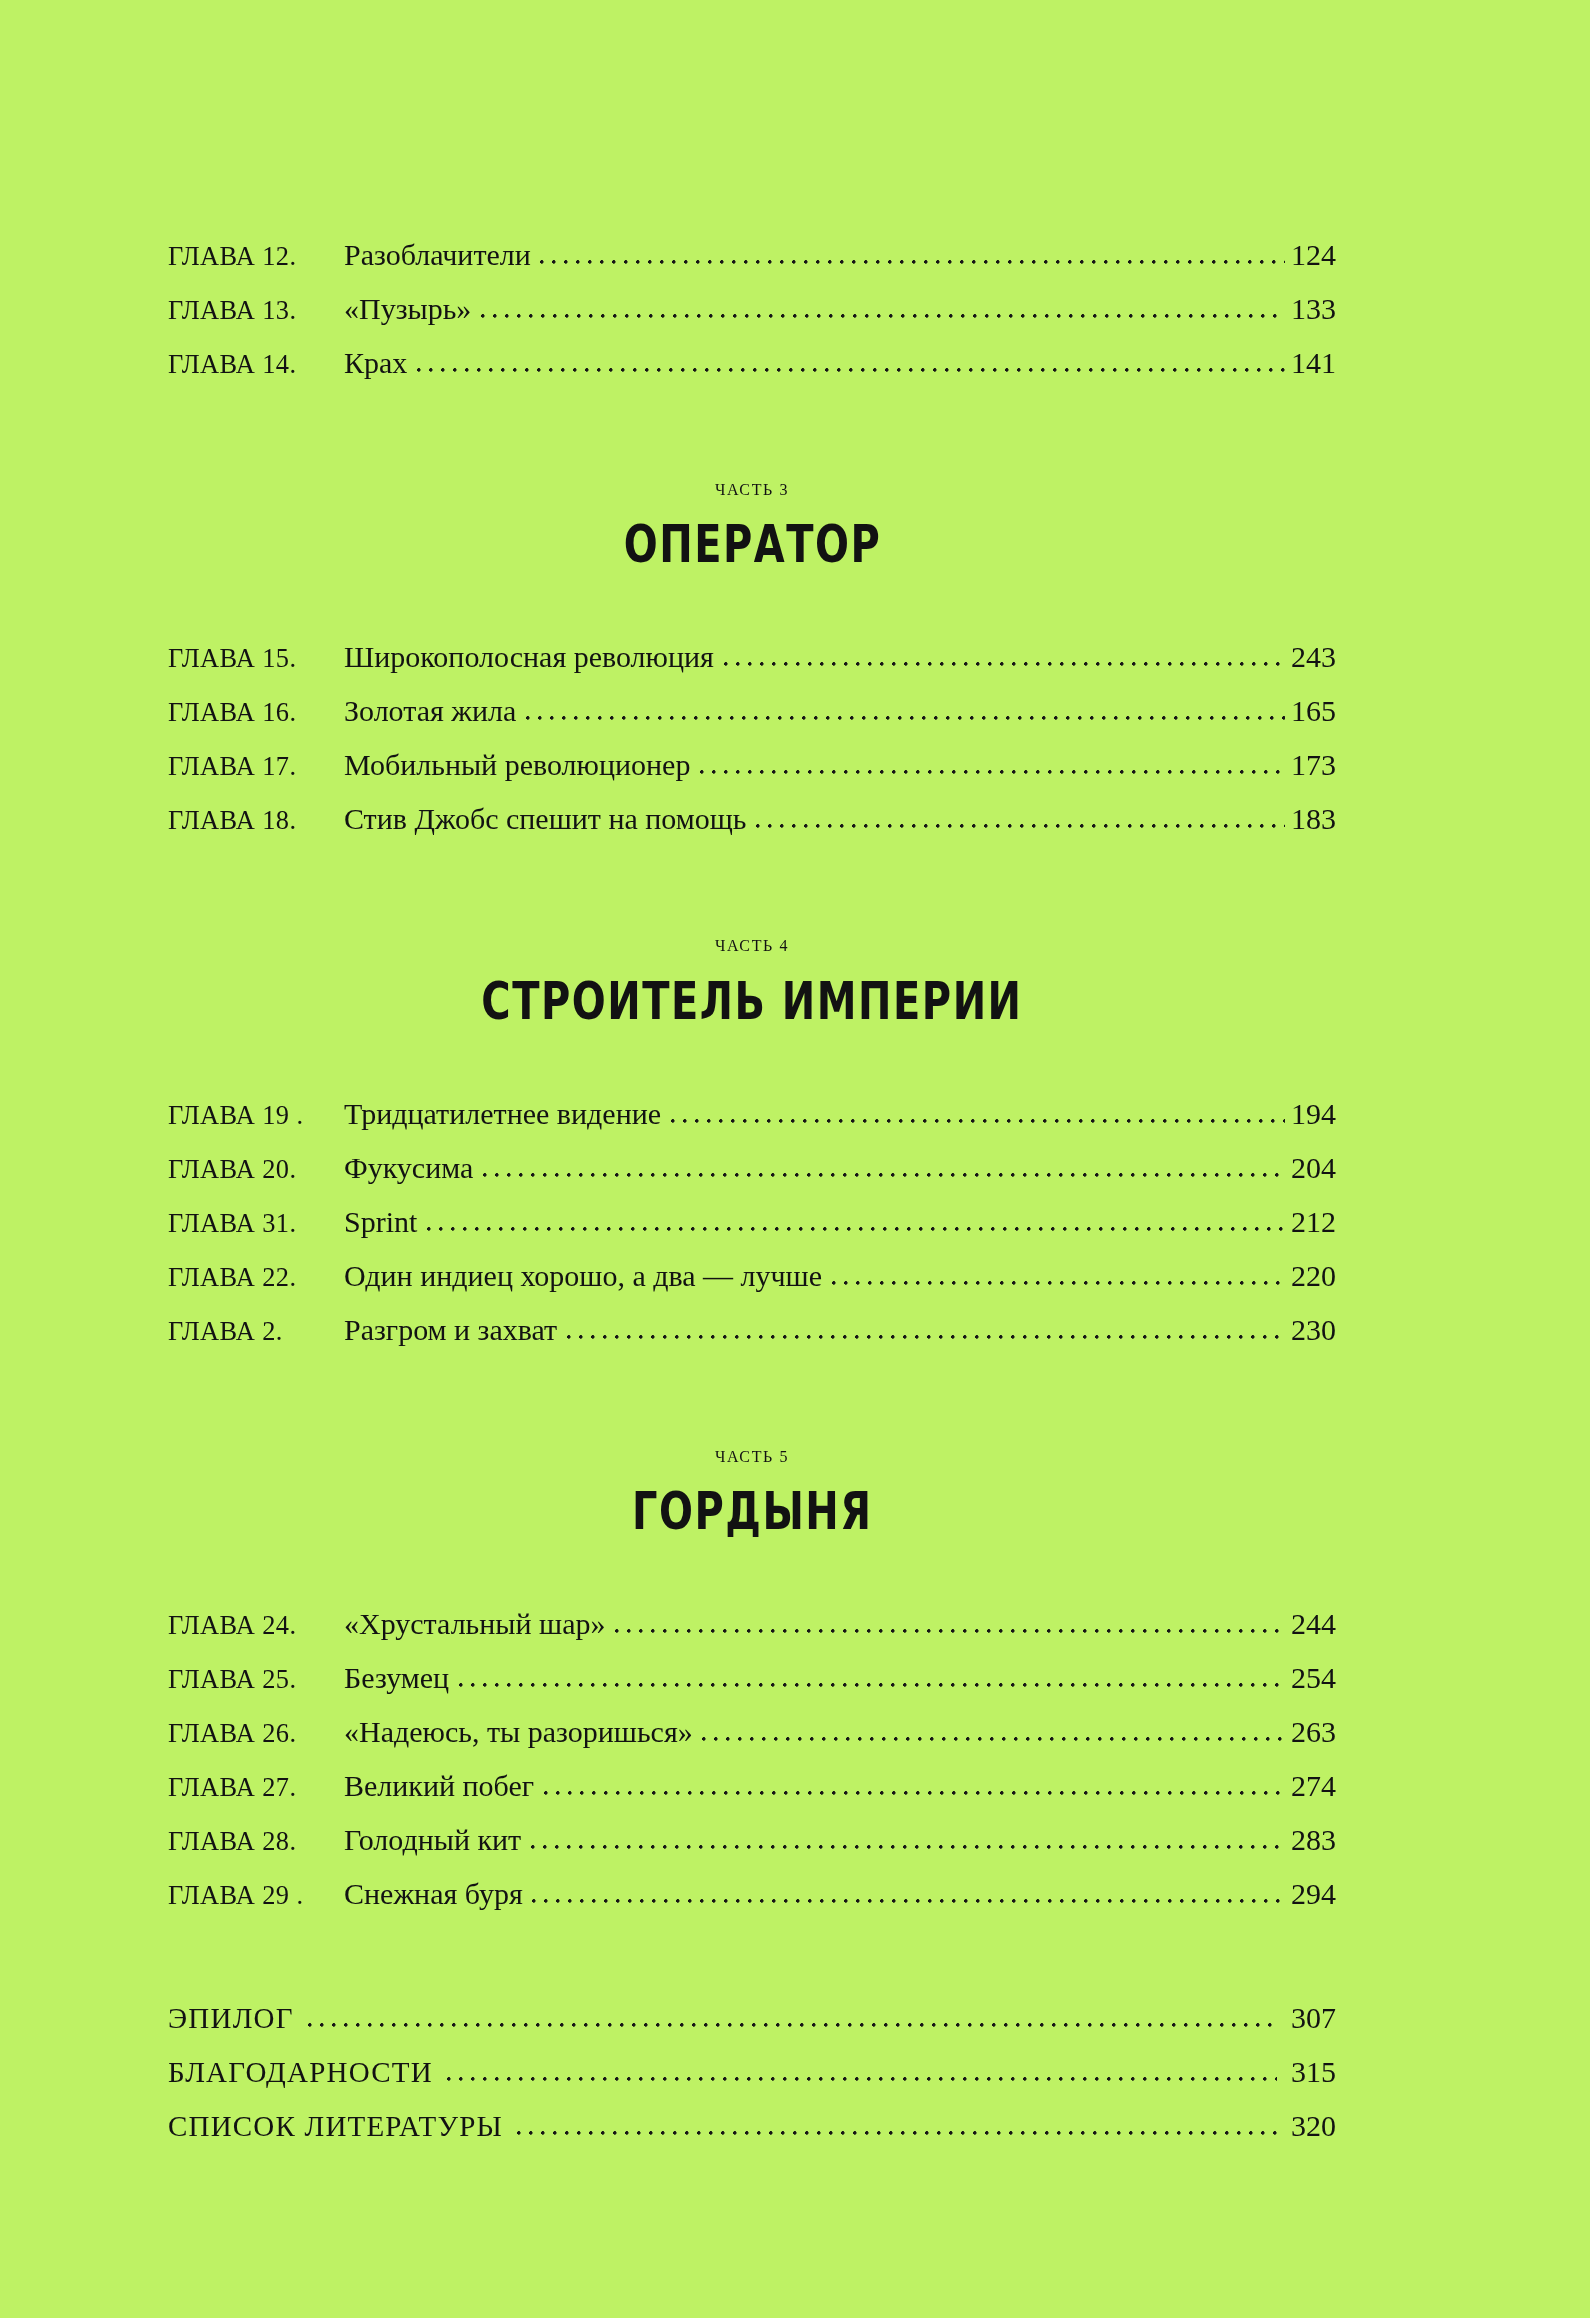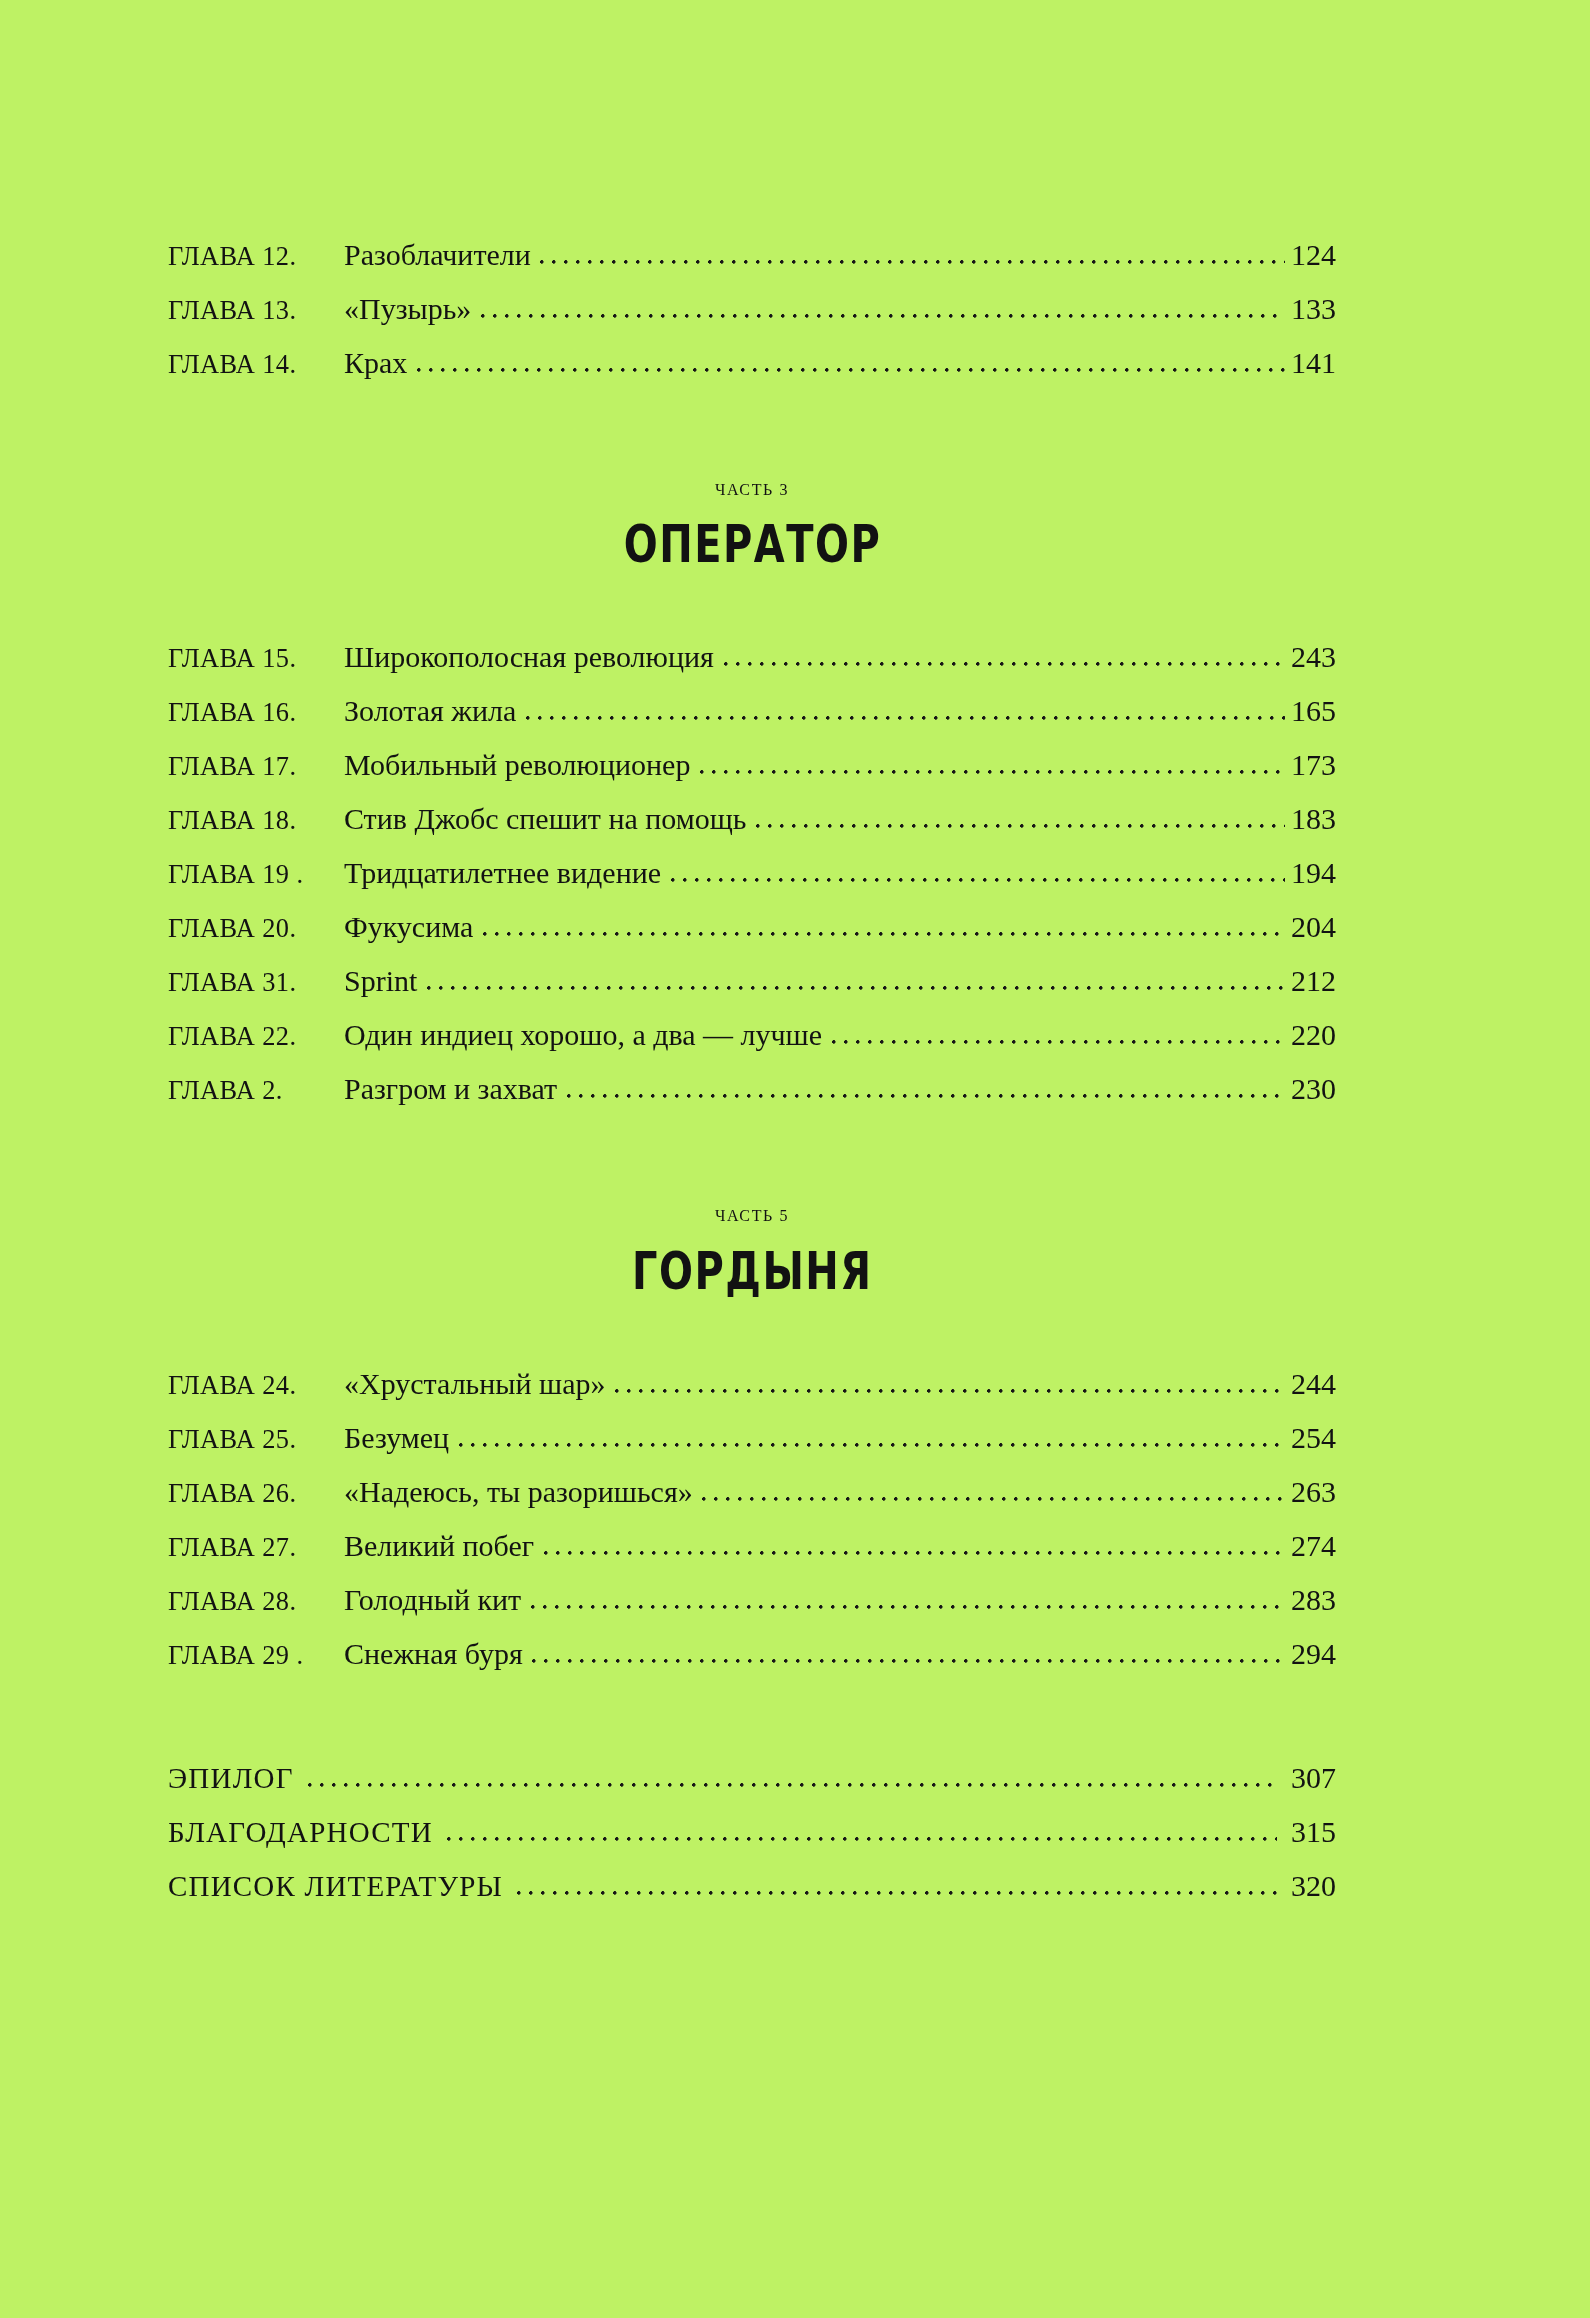--- a/index.html
+++ b/index.html
@@ -137,20 +137,26 @@
     <span class="pageno">173</span>
   </div>
 
   <div class="row">
     <span class="chap-label">ГЛАВА 18.</span>
     <span class="chap-title">Стив Джобс спешит на помощь</span>
     <span class="leader"></span>
     <span class="pageno">183</span>
   </div>
 </div>
+  <div class="part">
+    <div class="part-kicker">ЧАСТЬ 4</div>
+    <div class="part-title-wrap">
+      <span class="part-title">СТРОИТЕЛЬ ИМПЕРИИ</span>
+    </div>
+  </div>
 <div class="group">
   <div class="row">
     <span class="chap-label">ГЛАВА 19 .</span>
     <span class="chap-title">Тридцатилетнее видение</span>
     <span class="leader"></span>
     <span class="pageno">194</span>
   </div>
 
   <div class="row">
     <span class="chap-label">ГЛАВА 20.</span>

